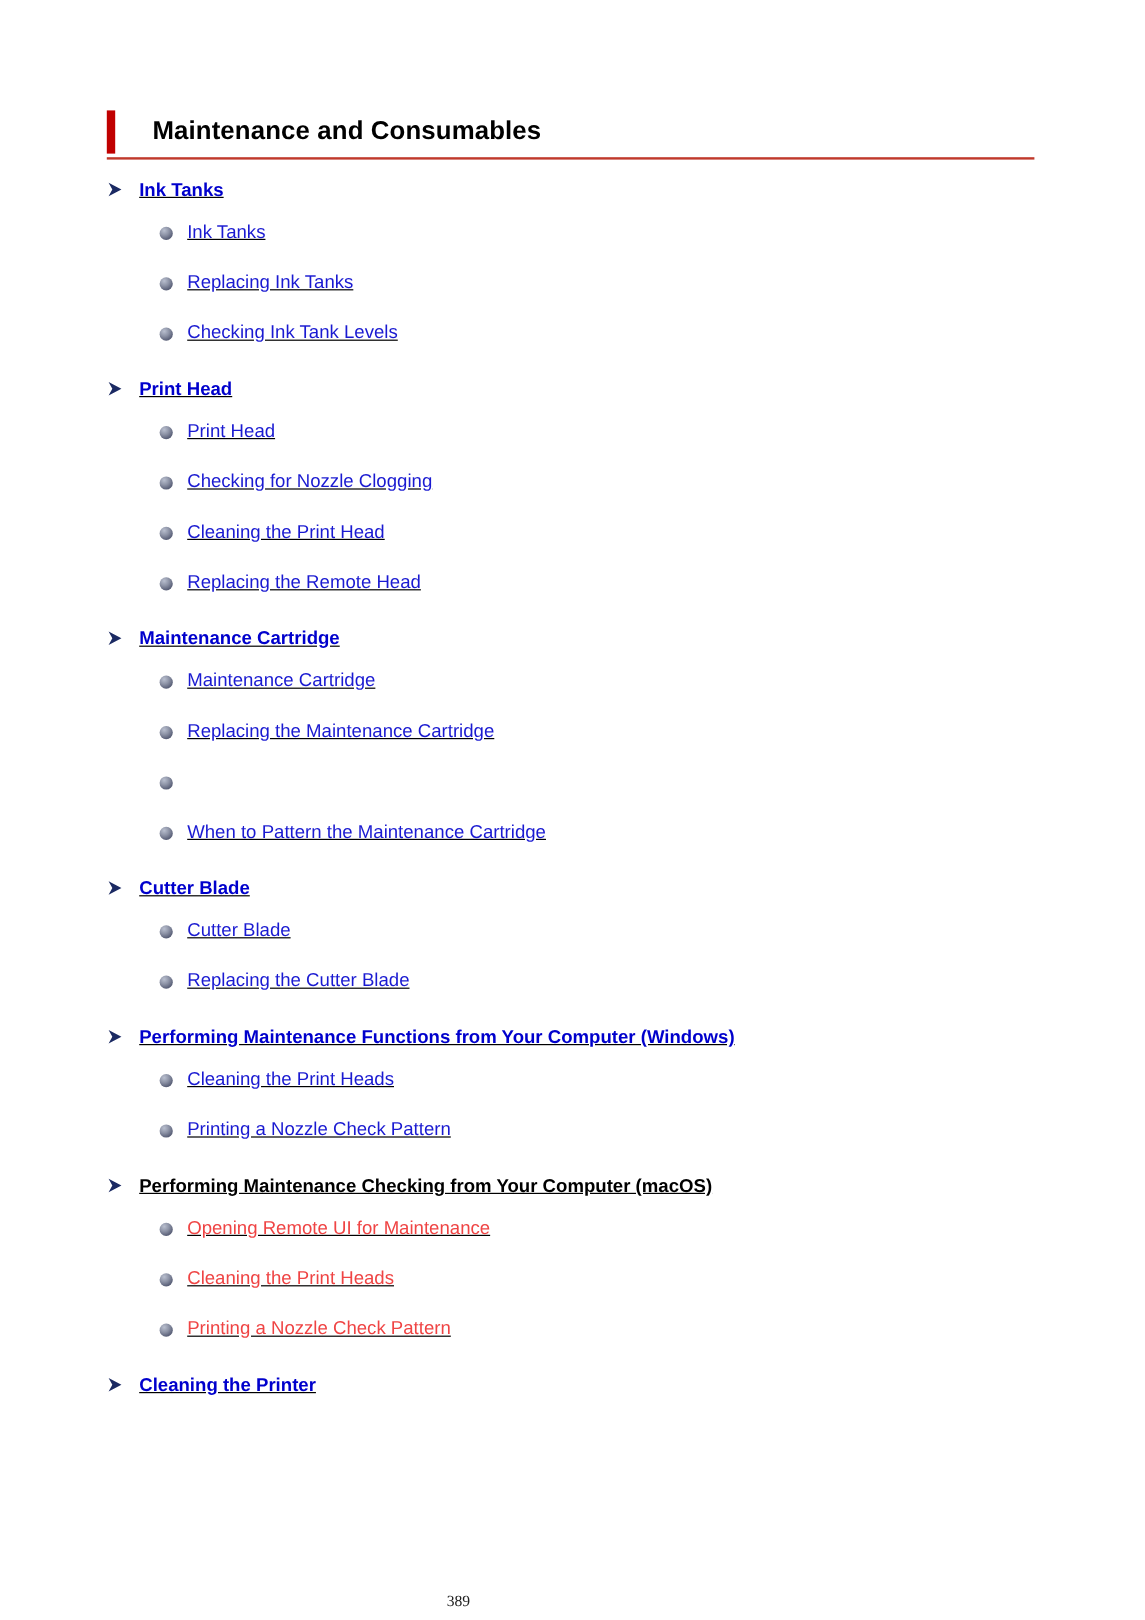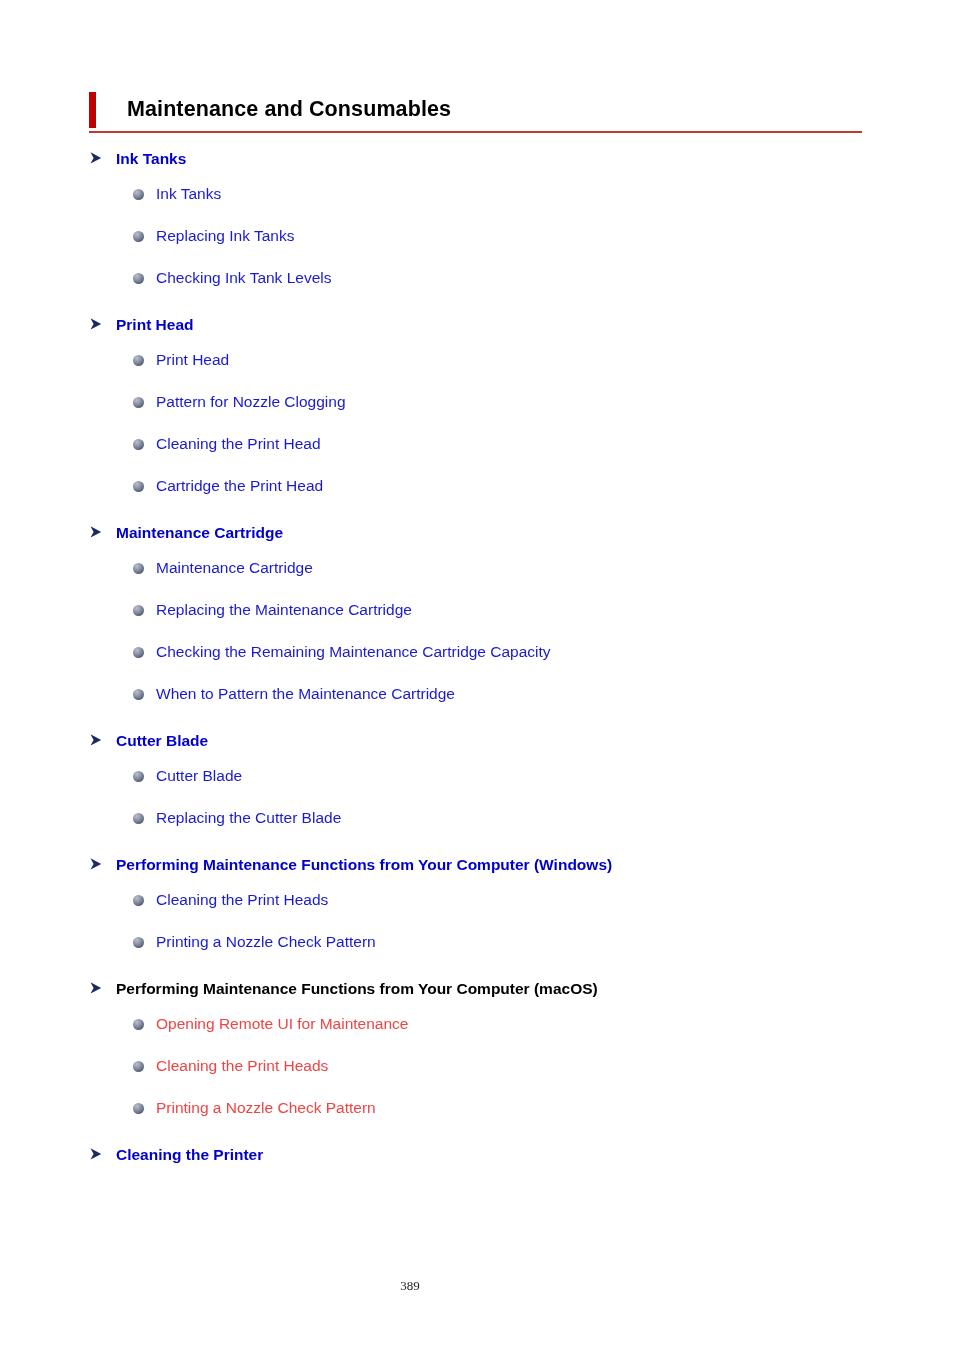--- a/index.html
+++ b/index.html
@@ -59,20 +59,21 @@
   
   .outline {
     position: absolute;
     left: 89px;
     top: 149px;
     width: 800px;
   }
 
   .group {
     position: relative;
+    text-decoration: underline;
   }
 
   
   .l1 {
     display: flex;
     align-items: flex-start;
     margin-top: 0;
   }
 
   .arrow-icon {
@@ -126,27 +127,26 @@
   }
   .l2-label.link { color: #1a1ad1; }
   .l2-label.plain { color: #ef4444; }
 
   .group-gap { height: 20px; }
 
   
   .page-number {
     position: absolute;
     left: 0;
-    top: 1278px;
+    top: 1326px;
     width: 764px;
     text-align: center;
     font-family: "Liberation Serif", serif;
     font-size: 13px;
     color: #222222;
-    padding-left: 28px;
   }
 </style>
 </head>
 <body>
 
 <div class="page">
 
   <div class="title-block">
     <div class="title-row">
       <div class="title-accent-bar"></div>
@@ -190,29 +190,29 @@
           </span>
           <span class="l1-label link">Print Head</span>
         </div>
         <ul class="l2-list">
           <li class="l2">
             <span class="sphere-icon"></span>
             <span class="l2-label link">Print Head</span>
           </li>
           <li class="l2">
             <span class="sphere-icon"></span>
-            <span class="l2-label link">Pattern for Nozzle Clogging</span>
+            <span class="l2-label link">Checking for Nozzle Clogging</span>
           </li>
           <li class="l2">
             <span class="sphere-icon"></span>
             <span class="l2-label link">Cleaning the Print Head</span>
           </li>
           <li class="l2">
             <span class="sphere-icon"></span>
-            <span class="l2-label link">Cartridge the Print Head</span>
+            <span class="l2-label link">Replacing the Remote Head</span>
           </li>
         </ul>
       </div>
       <div class="group-gap"></div>
       <div class="group">
         <div class="l1">
           <span class="arrow-icon">
             <svg width="14" height="14" viewBox="0 0 14 14" aria-hidden="true">
               <path d="M1.5 1.3 L12.2 6.9 L1.5 12.6 L4.6 6.9 Z" fill="#1b2a63"></path>
             </svg>
@@ -223,21 +223,20 @@
           <li class="l2">
             <span class="sphere-icon"></span>
             <span class="l2-label link">Maintenance Cartridge</span>
           </li>
           <li class="l2">
             <span class="sphere-icon"></span>
             <span class="l2-label link">Replacing the Maintenance Cartridge</span>
           </li>
           <li class="l2">
             <span class="sphere-icon"></span>
-            <span class="l2-label link">Checking the Remaining Maintenance Cartridge Capacity</span>
           </li>
           <li class="l2">
             <span class="sphere-icon"></span>
             <span class="l2-label link">When to Pattern the Maintenance Cartridge</span>
           </li>
         </ul>
       </div>
       <div class="group-gap"></div>
       <div class="group">
         <div class="l1">
@@ -281,21 +280,21 @@
         </ul>
       </div>
       <div class="group-gap"></div>
       <div class="group">
         <div class="l1">
           <span class="arrow-icon">
             <svg width="14" height="14" viewBox="0 0 14 14" aria-hidden="true">
               <path d="M1.5 1.3 L12.2 6.9 L1.5 12.6 L4.6 6.9 Z" fill="#1b2a63"></path>
             </svg>
           </span>
-          <span class="l1-label plain">Performing Maintenance Functions from Your Computer (macOS)</span>
+          <span class="l1-label plain">Performing Maintenance Checking from Your Computer (macOS)</span>
         </div>
         <ul class="l2-list">
           <li class="l2">
             <span class="sphere-icon"></span>
             <span class="l2-label plain">Opening Remote UI for Maintenance</span>
           </li>
           <li class="l2">
             <span class="sphere-icon"></span>
             <span class="l2-label plain">Cleaning the Print Heads</span>
           </li>

